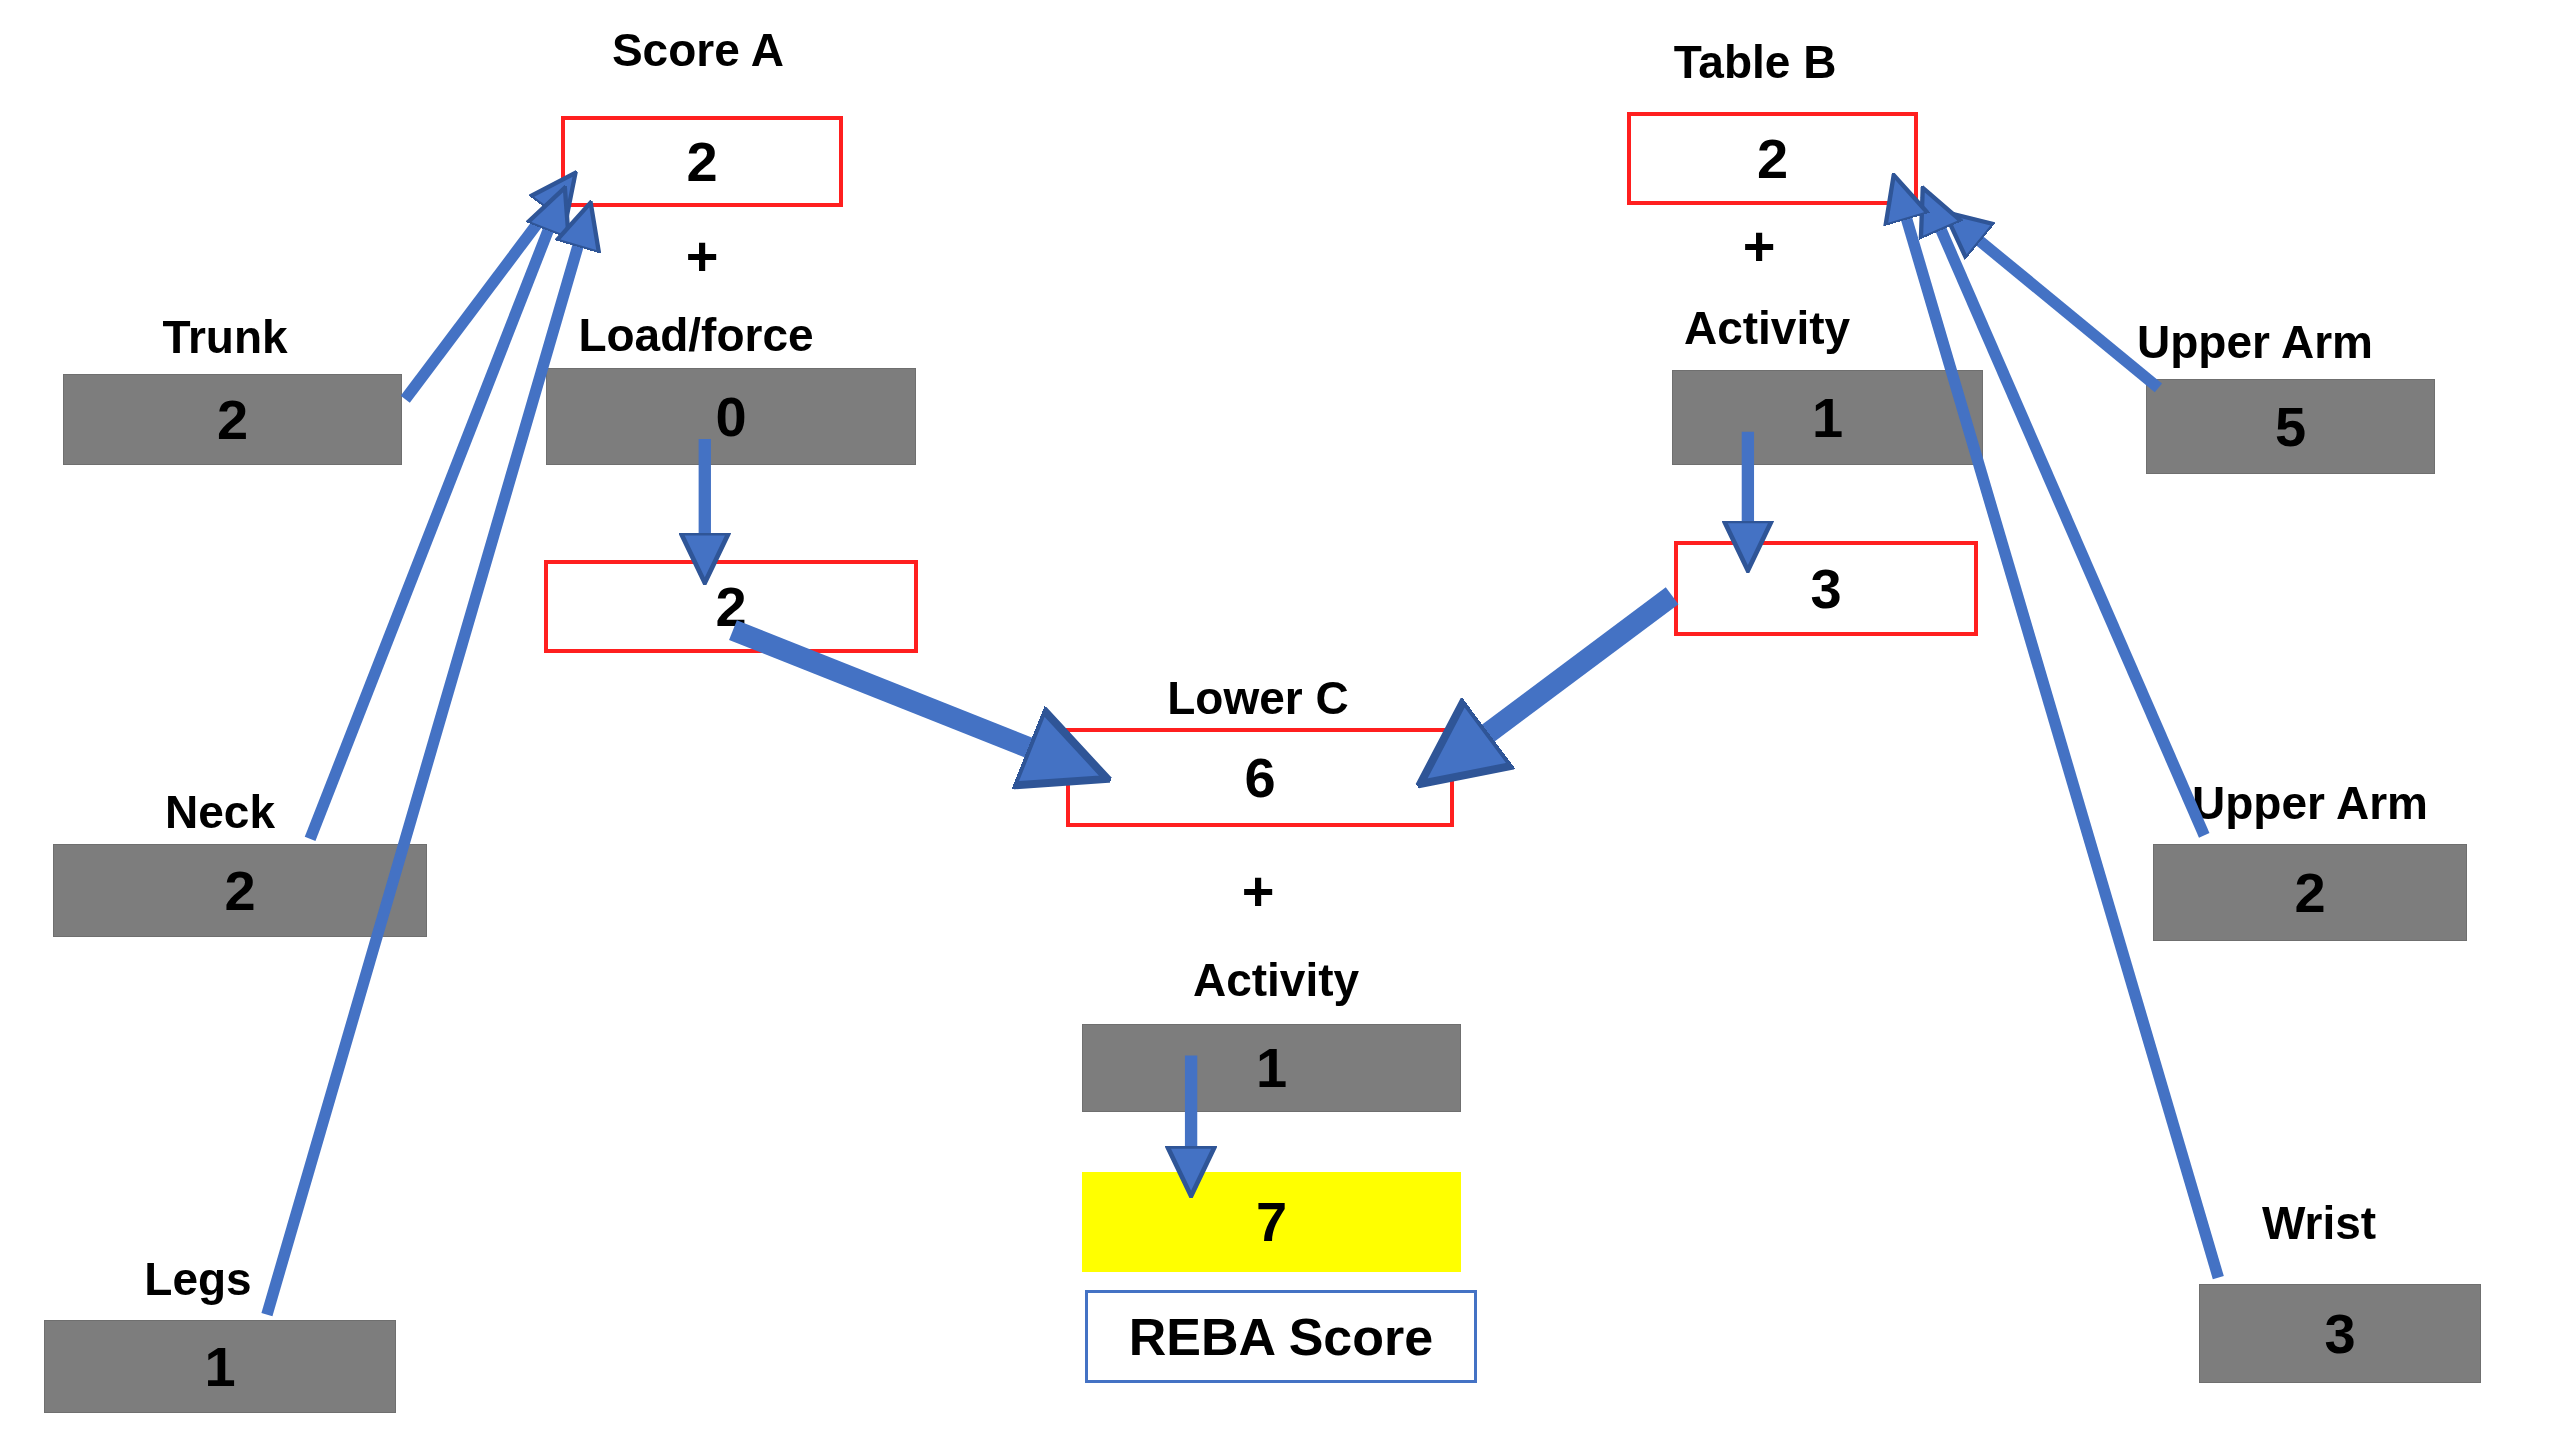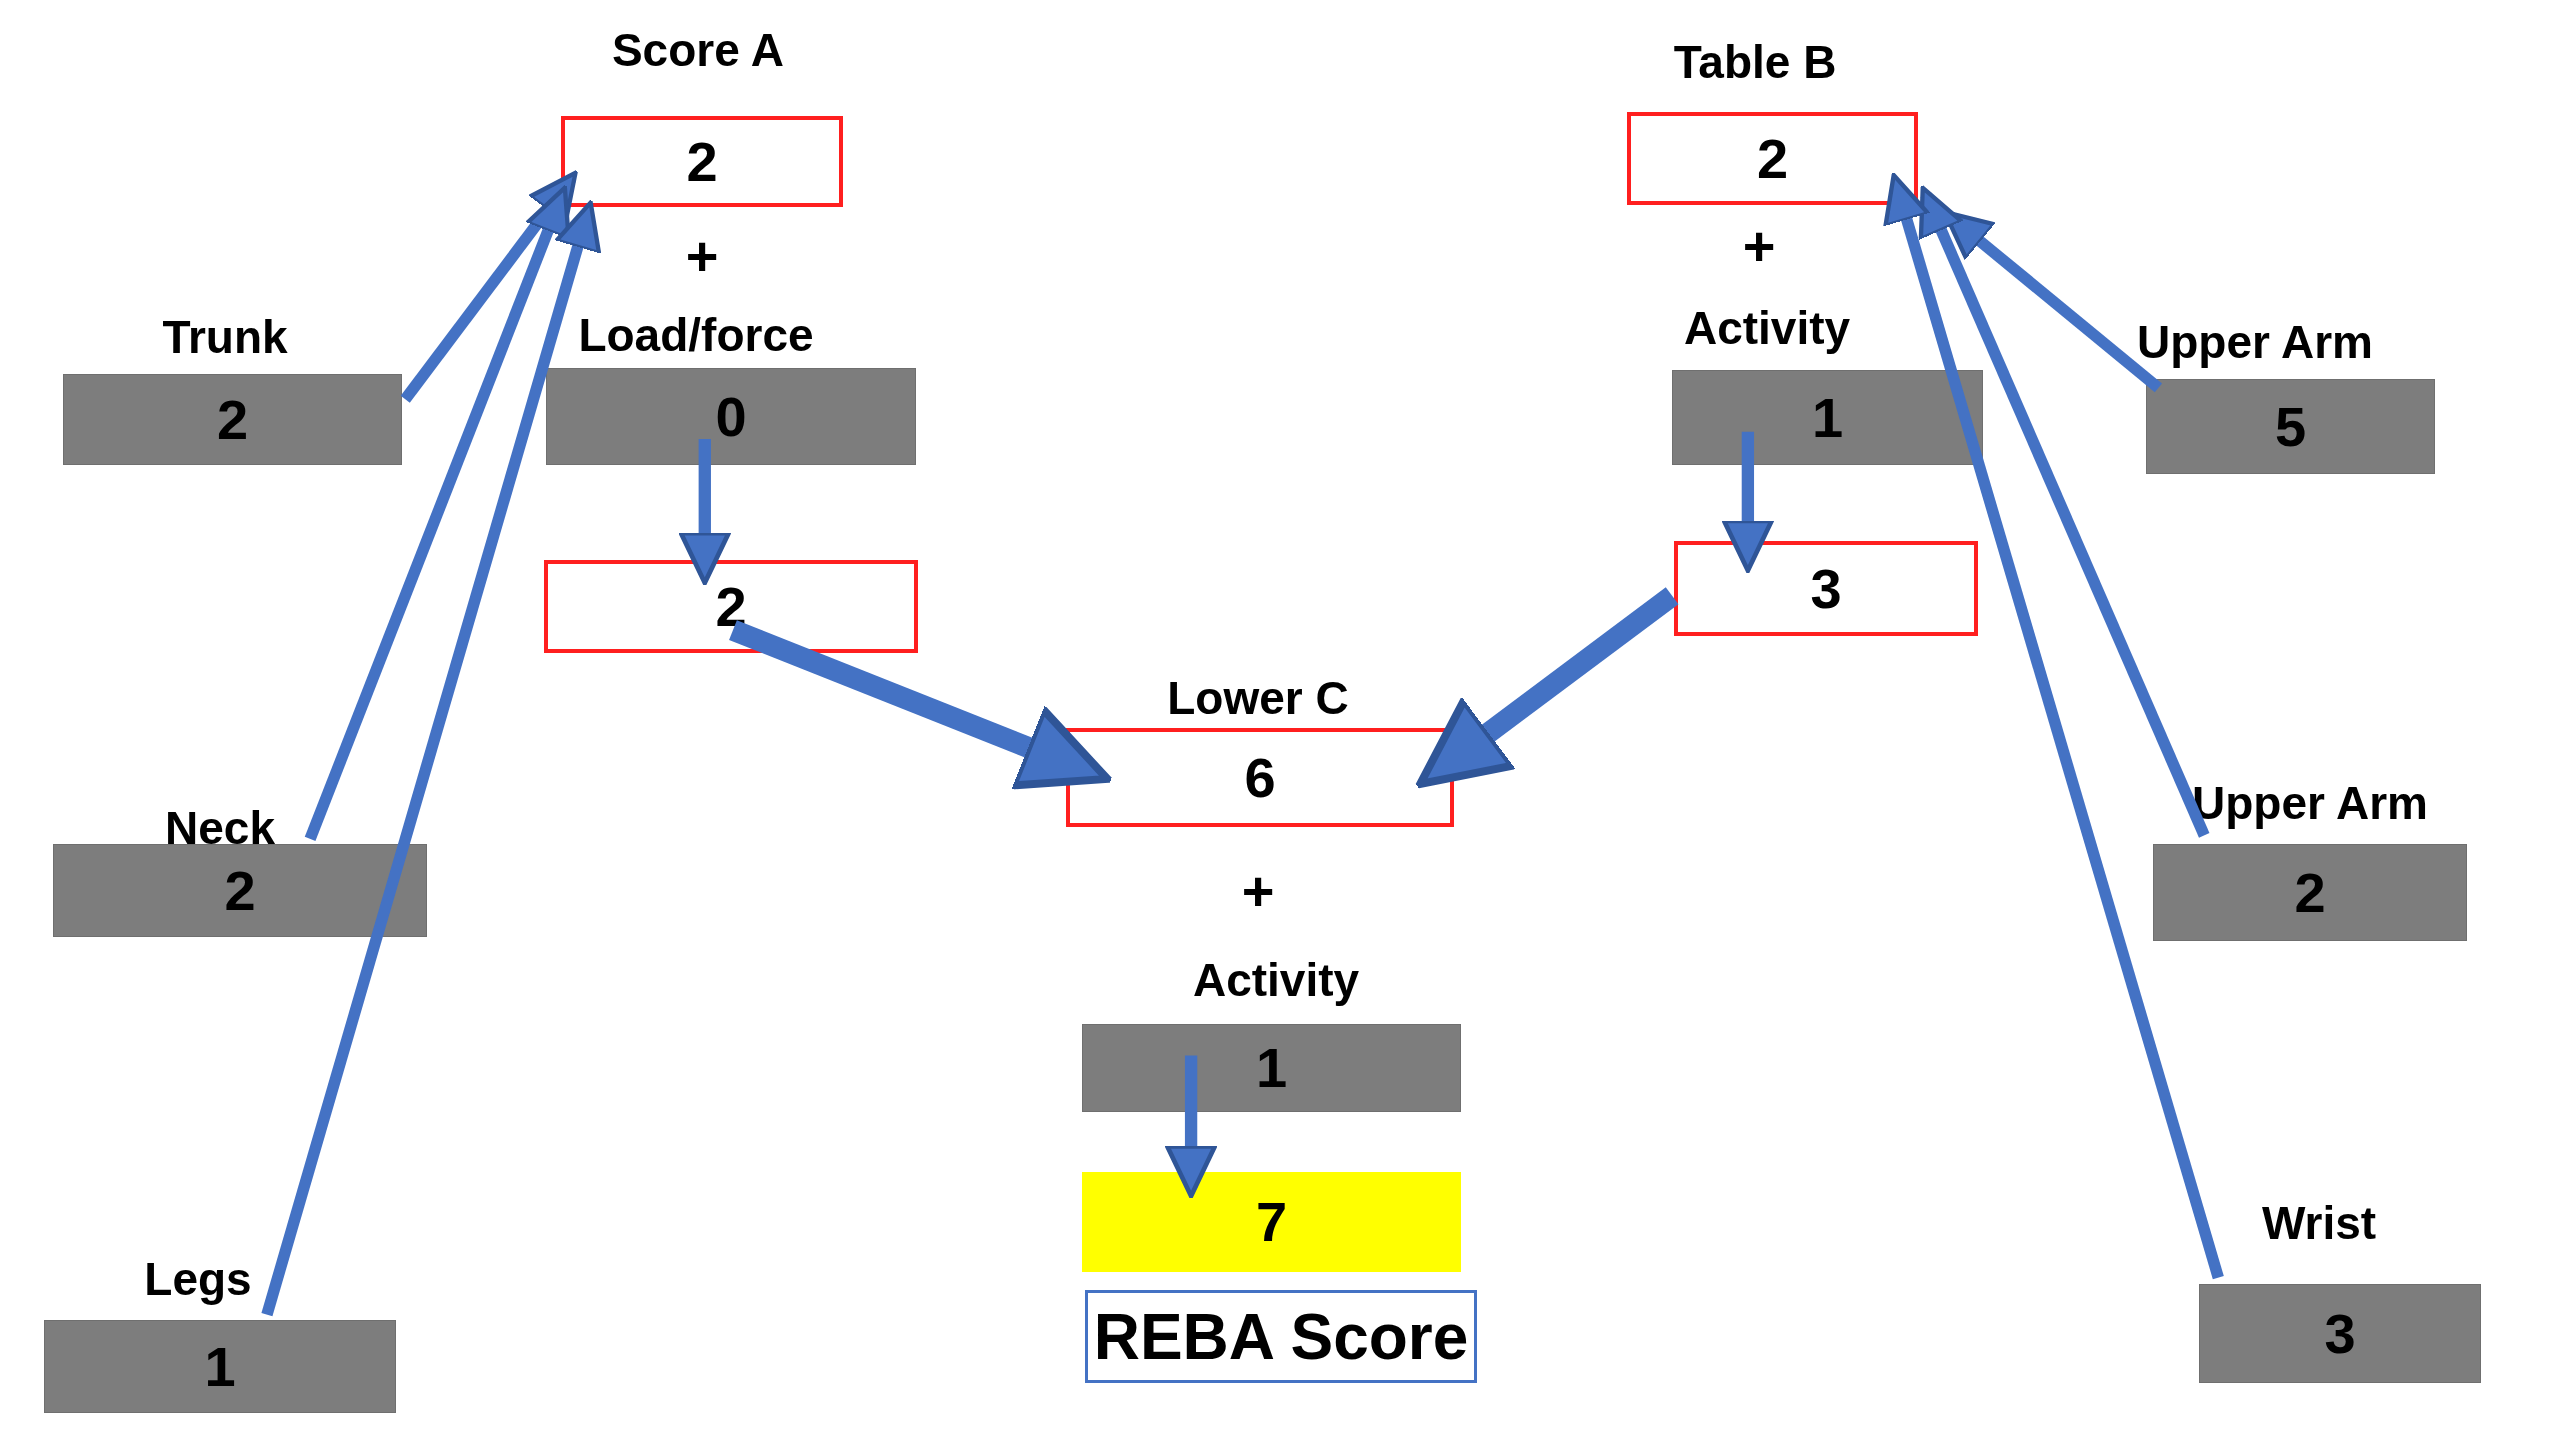--- a/index.html
+++ b/index.html
@@ -19,21 +19,21 @@
     justify-content: center;
     font-weight: bold;
     font-size: 56px;
     line-height: 1;
     color: #000;
     box-sizing: border-box;
   }
   .box.gray   { background: var(--box_gray, #7d7d7d); border: 1.8px solid #6f6f6f; }
   .box.redline{ background: #ffffff; border: 4.4px solid var(--box_red_border, #ff1f1f); }
   .box.yellow { background: var(--box_yellow, #ffff00); }
-  .box.blueline { background: #ffffff; border: 3.5px solid var(--reba_border, #4472c4); font-size: 64px; }
+  .box.blueline { background: #ffffff; border: 3.5px solid var(--reba_border, #4472c4); font-size: 52px; }
   .lbl {
     position: absolute;
     transform: translate(-50%, -50%);
     font-weight: bold;
     font-size: 46px;
     white-space: nowrap;
   }
   .plus {
     position: absolute;
     transform: translate(-50%, -50%);
@@ -54,21 +54,21 @@
 </head>
 <body>
 
 <div class="canvas">
 
   <div class="lbl" style="left:225px; top:330px;margin-top:7px;">Trunk</div>
   <div class="box gray" style="left:63px; top:374px; width:339px; height:91px;">
     <span>2</span>
   </div>
 
-  <div class="lbl" style="left:220px; top:812px;margin-top:16px;">Neck</div>
+  <div class="lbl" style="left:220px; top:812px;">Neck</div>
   <div class="box gray" style="left:53px; top:844px; width:374px; height:93px;">
     <span>2</span>
   </div>
 
   <div class="lbl" style="left:198px; top:1279px;">Legs</div>
   <div class="box gray" style="left:44px; top:1320px; width:352px; height:93px;">
     <span>1</span>
   </div>
 
   <div class="lbl" style="left:698px; top:50px;">Score A</div>

